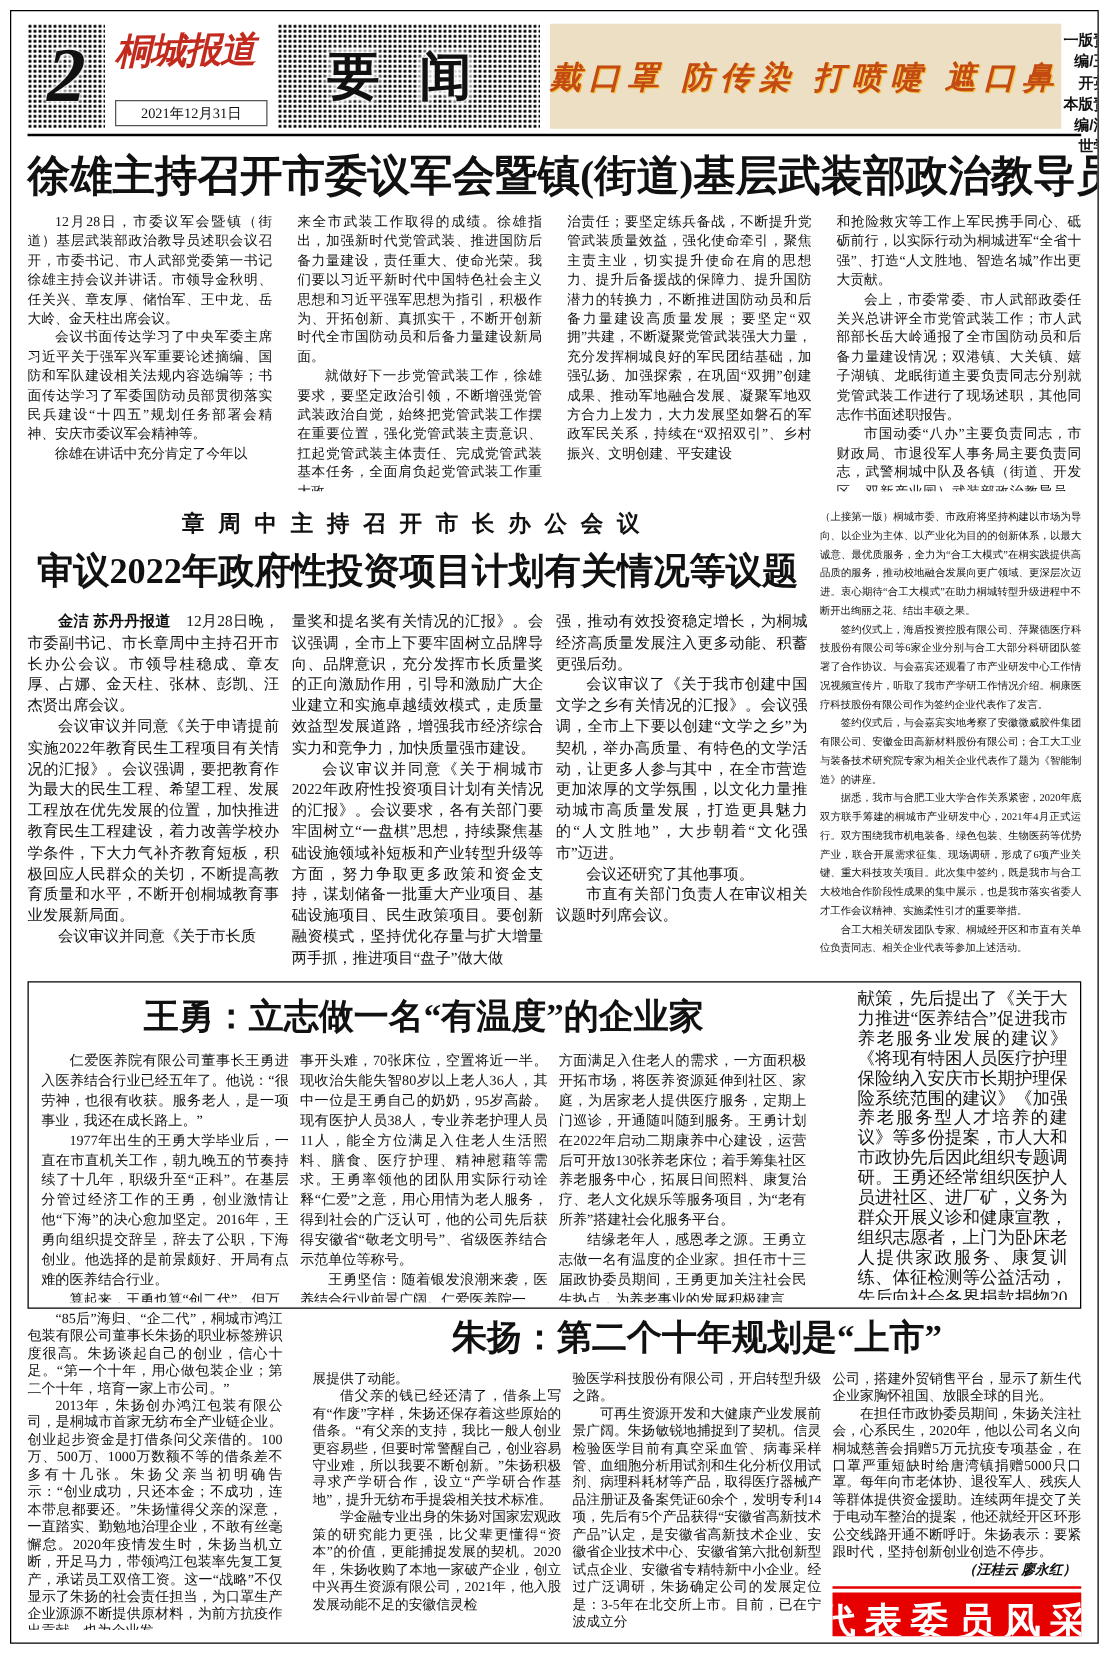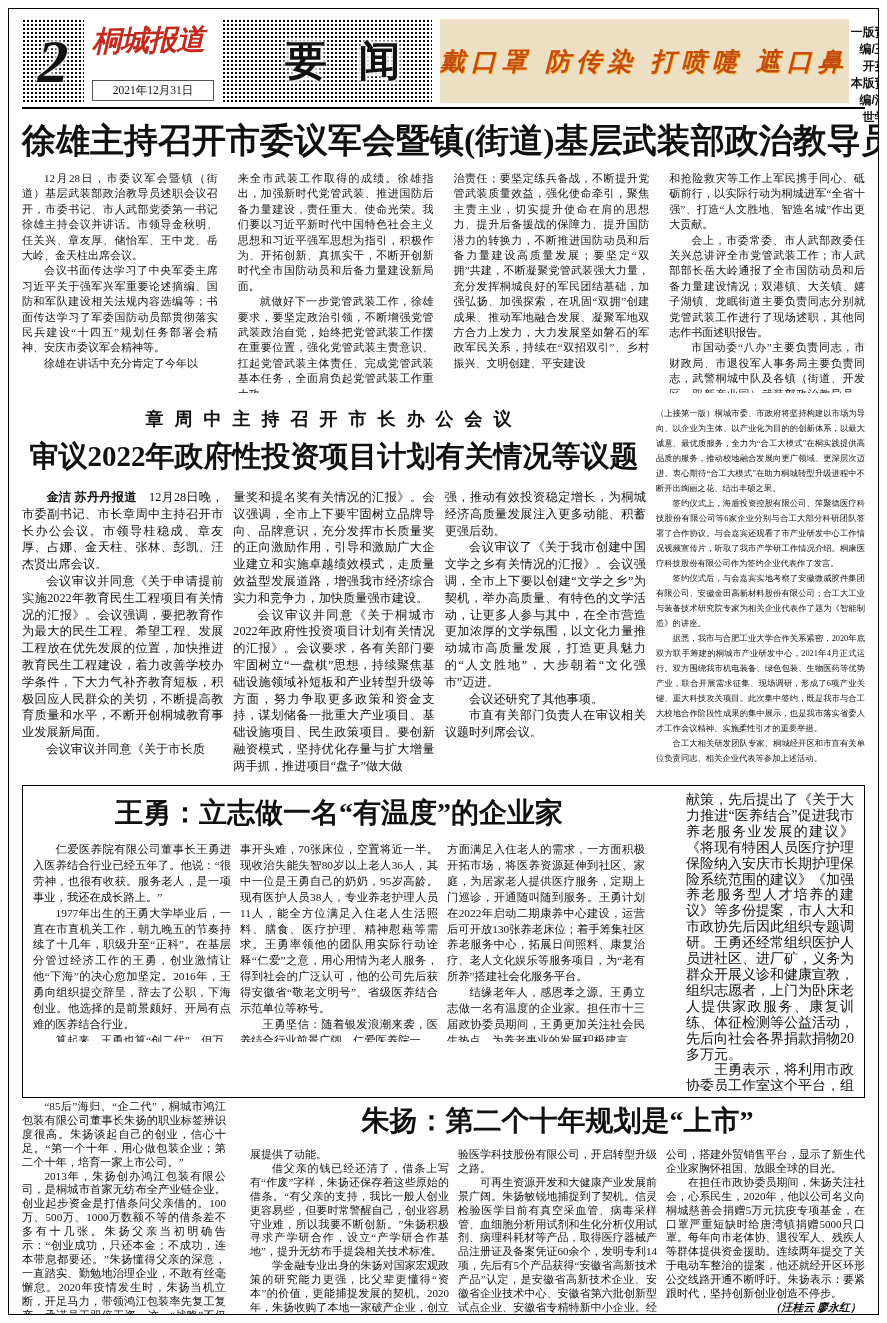--- a/index.html
+++ b/index.html
@@ -17,21 +17,21 @@
   .hdr{display:flex;gap:8px;height:84px;}
   .dots{background-image:radial-gradient(#000 1px,transparent 1.4px);background-size:4px 4px;}
   .pageno{width:62px;display:flex;align-items:center;justify-content:center;}
   .big2{font-size:62px;font-weight:bold;font-style:italic;line-height:80px;
         text-shadow:0 0 4px #fff,0 0 4px #fff,0 0 4px #fff;}
   .mastwrap{width:122px;display:flex;flex-direction:column;justify-content:space-between;padding:2px 0;}
   .mastname{font-size:29px;font-weight:bold;font-style:italic;color:var(--masthead_red);
             white-space:nowrap;letter-spacing:-1px;transform:rotate(-1deg);}
   .datebox{border:1px solid #555;font-size:11.5px;text-align:center;padding:2px 0;
            font-family:"Liberation Serif",serif;}
-  .sectionblk{width:210px;display:flex;align-items:center;justify-content:flex-end;}
+  .sectionblk{width:210px;display:flex;align-items:center;justify-content:center;}
   .sectionblk span{font-family:"Liberation Sans","DejaVu Sans",sans-serif;font-weight:bold;
         font-size:42px;letter-spacing:0.75em;margin-left:0.4em;
         text-shadow:0 0 5px #fff,0 0 5px #fff,0 0 6px #fff,0 0 6px #fff;}
   .hdr-right{flex:1;display:flex;flex-direction:row;min-width:0;}
   .banner{flex:1;background:var(--banner_bg);display:flex;align-items:center;justify-content:center;
           font-size:25px;font-weight:bold;font-style:italic;color:var(--banner_text);
           letter-spacing:6px;white-space:nowrap;text-shadow:1px 1px 0 #f3c03a;}
   .editors{text-align:right;font-size:12px;font-weight:bold;padding:5px 2px 0;
            font-family:"Liberation Sans","DejaVu Sans",sans-serif;}
   .rule{border-top:2.5px solid #000;margin-top:4px;}
@@ -52,21 +52,21 @@
   .a2zone{display:flex;gap:10px;margin-top:10px;height:370px;}
   .a2left{width:624px;flex:0 0 624px;}
   .kicker{text-align:center;font-family:"Liberation Sans","DejaVu Sans",sans-serif;
           font-size:18px;font-weight:600;letter-spacing:11px;margin:4px 0 6px;}
   .a2-headline{font-size:29px;font-weight:bold;text-align:center;margin:0 0 12px;white-space:nowrap;}
   .cols3a2{display:flex;gap:10px;height:296px;}
   .cols3a2 .col{flex:1;font-size:12.2px;line-height:16.8px;}
   .jump{flex:1;font-size:8.3px;line-height:15px;padding-top:3px;}
 
   
-  .wybox{margin-top:12px;border:1.5px solid #000;height:313px;box-sizing:border-box;
+  .wybox{margin-top:12px;border:1.5px solid #000;height:262px;box-sizing:border-box;
          padding:6px 10px;display:flex;gap:10px;}
   .wyleft{flex:0 0 612px;width:612px;}
   .wy-headline{font-size:28px;font-weight:bold;text-align:center;margin:2px 0 10px;white-space:nowrap;}
   .cols3wy{display:flex;gap:9px;height:200px;font-family:Liberation Serif, serif;}
   .cols3wy .col{flex:1;font-size:11.3px;line-height:15.9px;}
   .wyright{flex:1;font-size:14px;line-height:15.9px;text-align:justify;overflow:hidden;margin-left:31px;}
 
   
   .zyzone{display:flex;gap:24px;margin-top:2px;height:255px;}
   .zycol1{flex:0 0 204px;width:204px;font-size:11.2px;line-height:13.9px;text-align:justify;overflow:hidden;}

